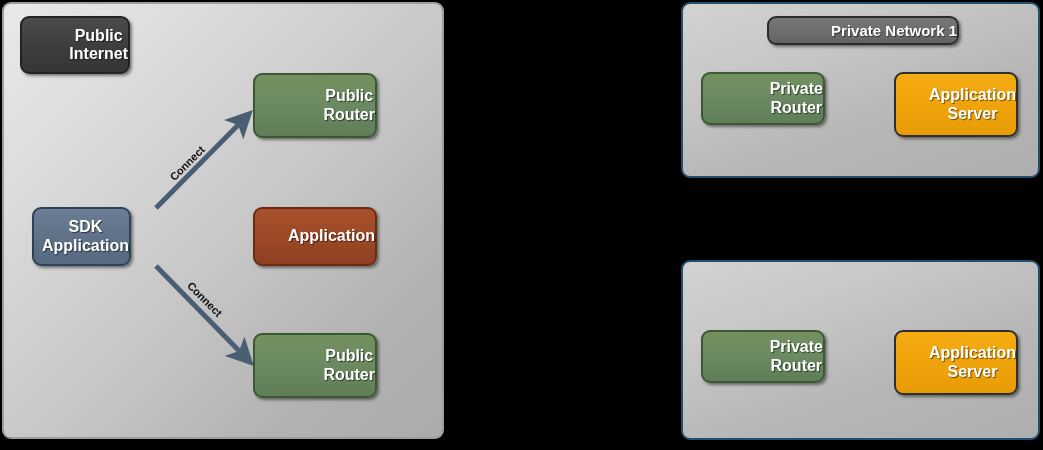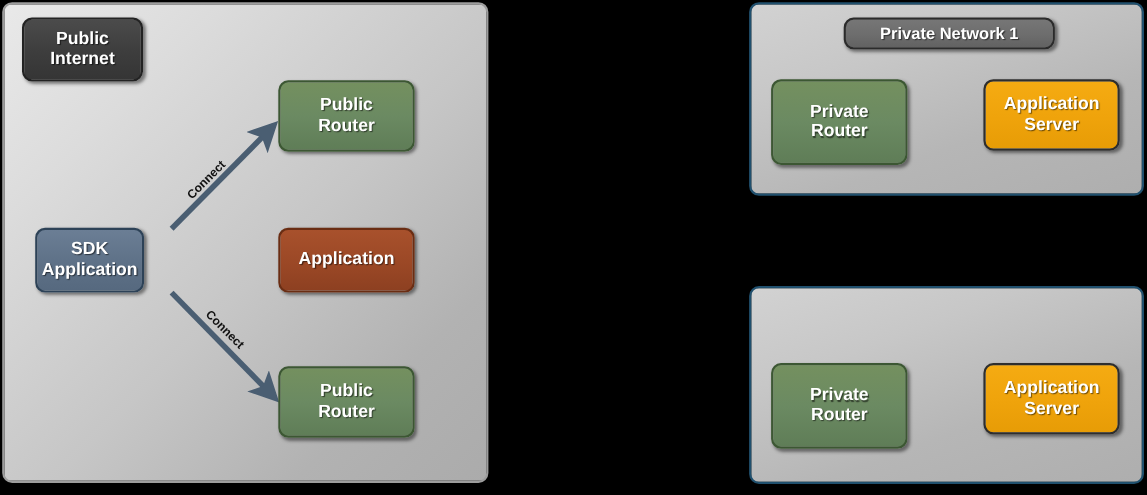--- a/index.html
+++ b/index.html
@@ -38,21 +38,21 @@
   }
   .panel-private-1 { top: 2px;   height: 176px; }
   .panel-private-2 { top: 260px; height: 180px; }
 
   
   .node {
     position: absolute;
     box-sizing: border-box;
     display: flex;
     align-items: center;
-    justify-content: center;
+    justify-content: flex-end;
     text-align: center;
     color: #ffffff;
     font-weight: bold;
     font-size: 16px;
     line-height: 1.15;
     border-radius: 9px;
     box-shadow: 2px 2px 3px rgba(0,0,0,0.45);
     text-shadow: 1px 1px 1px rgba(0,0,0,0.55);
     user-select: none;
   }
@@ -85,21 +85,21 @@
 
   
   .n-public-internet { left: 16px;  top: 12px;  width: 110px; height: 58px; }
   .n-router-top      { left: 249px; top: 69px;  width: 124px; height: 65px; }
   .n-controller      { left: 249px; top: 203px; width: 124px; height: 59px; }
   .n-router-bottom   { left: 249px; top: 329px; width: 124px; height: 65px; }
   .n-sdk             { left: 28px;  top: 203px; width: 99px; height: 59px; }
 
   
   .n-net-title   { left: 84px;  top: 12px;  width: 192px; height: 29px; font-size: 15px; }
-  .n-priv-router { left: 18px;  top: 68px;  width: 124px; height: 78px; }
+  .n-priv-router { left: 18px;  top: 68px;  width: 124px; height: 53px; }
   .n-app-server  { left: 211px; top: 68px;  width: 124px; height: 65px; }
 
   
   .connectors {
     position: absolute;
     left: 0; top: 0;
     width: 444px;
     height: 439px;
     pointer-events: none;
   }

